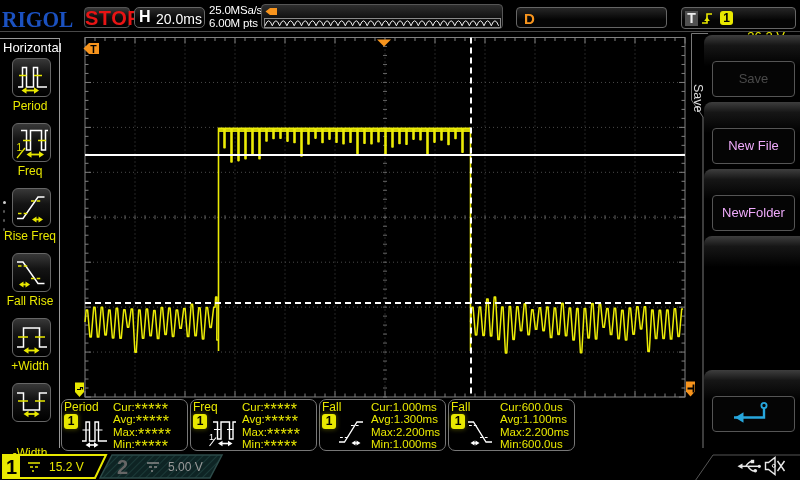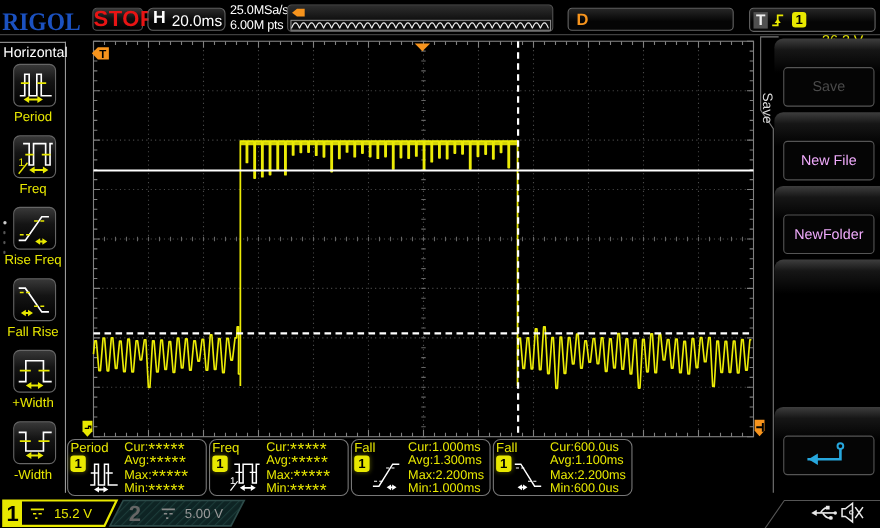--- a/index.html
+++ b/index.html
@@ -129,21 +129,21 @@
 <path d="M14,31.5H23" stroke="#e8e800" stroke-width="1.8"></path>
         <path d="M10.5,31.5l5,-3.2v6.4zM26.5,31.5l-5,-3.2v6.4z" fill="#e8e800"></path>
       </svg></div>
 <div class="llabel" style="top:359px">+Width</div>
     <div class="lbtn" style="top:383px"><svg width="38" height="38" viewBox="0 0 38 38">
         <path d="M4,9H10.5V26H26.5V9H34" stroke="#fff" stroke-width="1.5" fill="none"></path>
 <path d="M5,17h10M22,17h10" stroke="#e8e800" stroke-width="1.5"></path>
 <path d="M14,30H23" stroke="#e8e800" stroke-width="1.8"></path>
         <path d="M10.5,30l5,-3.2v6.4zM26.5,30l-5,-3.2v6.4z" fill="#e8e800"></path>
       </svg></div>
-<div class="llabel" style="top:424px">-Width</div>
+<div class="llabel" style="top:446px">-Width</div>
     <div style="position:absolute;left:2.5px;top:201px;width:3px;height:3px;border-radius:50%;background:#ccc"></div>
     <div style="position:absolute;left:2.75px;top:210px;width:2.5px;height:2.5px;border-radius:50%;background:#555"></div>
     <div style="position:absolute;left:2.75px;top:219px;width:2.5px;height:2.5px;border-radius:50%;background:#555"></div>
     <div style="position:absolute;left:2.75px;top:228px;width:2.5px;height:2.5px;border-radius:50%;background:#555"></div>
 <svg id="plotsvg" style="position:absolute;left:60px;top:30px" width="648" height="375" viewBox="0 0 648 375">
 <path d="M75,7.5L75,367M125,7.5L125,367M175,7.5L175,367M225,7.5L225,367M275,7.5L275,367M375,7.5L375,367M425,7.5L425,367M475,7.5L475,367M525,7.5L525,367M575,7.5L575,367M25,52.4375L625,52.4375M25,97.375L625,97.375M25,142.312L625,142.312M25,232.188L625,232.188M25,277.125L625,277.125M25,322.062L625,322.062" stroke="#4a4a4a" stroke-width="1" stroke-dasharray="1 3" fill="none"></path>
 <path d="M325,7.5L325,367M25,187.25L625,187.25" stroke="#4e4e4e" stroke-width="1" stroke-dasharray="1 3" fill="none"></path>
 <path d="M323,7.5l4,0M323,16.4875l4,0M323,25.475l4,0M323,34.4625l4,0M323,43.45l4,0M323,52.4375l4,0M323,61.425l4,0M323,70.4125l4,0M323,79.4l4,0M323,88.3875l4,0M323,97.375l4,0M323,106.362l4,0M323,115.35l4,0M323,124.338l4,0M323,133.325l4,0M323,142.313l4,0M323,151.3l4,0M323,160.288l4,0M323,169.275l4,0M323,178.263l4,0M323,187.25l4,0M323,196.238l4,0M323,205.225l4,0M323,214.213l4,0M323,223.2l4,0M323,232.188l4,0M323,241.175l4,0M323,250.163l4,0M323,259.15l4,0M323,268.138l4,0M323,277.125l4,0M323,286.113l4,0M323,295.1l4,0M323,304.088l4,0M323,313.075l4,0M323,322.063l4,0M323,331.05l4,0M323,340.038l4,0M323,349.025l4,0M323,358.013l4,0M323,367l4,0M25,185.25l0,4M35,185.25l0,4M45,185.25l0,4M55,185.25l0,4M65,185.25l0,4M75,185.25l0,4M85,185.25l0,4M95,185.25l0,4M105,185.25l0,4M115,185.25l0,4M125,185.25l0,4M135,185.25l0,4M145,185.25l0,4M155,185.25l0,4M165,185.25l0,4M175,185.25l0,4M185,185.25l0,4M195,185.25l0,4M205,185.25l0,4M215,185.25l0,4M225,185.25l0,4M235,185.25l0,4M245,185.25l0,4M255,185.25l0,4M265,185.25l0,4M275,185.25l0,4M285,185.25l0,4M295,185.25l0,4M305,185.25l0,4M315,185.25l0,4M325,185.25l0,4M335,185.25l0,4M345,185.25l0,4M355,185.25l0,4M365,185.25l0,4M375,185.25l0,4M385,185.25l0,4M395,185.25l0,4M405,185.25l0,4M415,185.25l0,4M425,185.25l0,4M435,185.25l0,4M445,185.25l0,4M455,185.25l0,4M465,185.25l0,4M475,185.25l0,4M485,185.25l0,4M495,185.25l0,4M505,185.25l0,4M515,185.25l0,4M525,185.25l0,4M535,185.25l0,4M545,185.25l0,4M555,185.25l0,4M565,185.25l0,4M575,185.25l0,4M585,185.25l0,4M595,185.25l0,4M605,185.25l0,4M615,185.25l0,4M625,185.25l0,4" stroke="#666" stroke-width="1" fill="none"></path>
 <rect x="25" y="7.5" width="600" height="359.5" stroke="#808080" stroke-width="1" fill="none"></rect>
 <path d="M25,7.5l0,6M25,367l0,-6M35,7.5l0,3.5M35,367l0,-3.5M45,7.5l0,3.5M45,367l0,-3.5M55,7.5l0,3.5M55,367l0,-3.5M65,7.5l0,3.5M65,367l0,-3.5M75,7.5l0,6M75,367l0,-6M85,7.5l0,3.5M85,367l0,-3.5M95,7.5l0,3.5M95,367l0,-3.5M105,7.5l0,3.5M105,367l0,-3.5M115,7.5l0,3.5M115,367l0,-3.5M125,7.5l0,6M125,367l0,-6M135,7.5l0,3.5M135,367l0,-3.5M145,7.5l0,3.5M145,367l0,-3.5M155,7.5l0,3.5M155,367l0,-3.5M165,7.5l0,3.5M165,367l0,-3.5M175,7.5l0,6M175,367l0,-6M185,7.5l0,3.5M185,367l0,-3.5M195,7.5l0,3.5M195,367l0,-3.5M205,7.5l0,3.5M205,367l0,-3.5M215,7.5l0,3.5M215,367l0,-3.5M225,7.5l0,6M225,367l0,-6M235,7.5l0,3.5M235,367l0,-3.5M245,7.5l0,3.5M245,367l0,-3.5M255,7.5l0,3.5M255,367l0,-3.5M265,7.5l0,3.5M265,367l0,-3.5M275,7.5l0,6M275,367l0,-6M285,7.5l0,3.5M285,367l0,-3.5M295,7.5l0,3.5M295,367l0,-3.5M305,7.5l0,3.5M305,367l0,-3.5M315,7.5l0,3.5M315,367l0,-3.5M325,7.5l0,6M325,367l0,-6M335,7.5l0,3.5M335,367l0,-3.5M345,7.5l0,3.5M345,367l0,-3.5M355,7.5l0,3.5M355,367l0,-3.5M365,7.5l0,3.5M365,367l0,-3.5M375,7.5l0,6M375,367l0,-6M385,7.5l0,3.5M385,367l0,-3.5M395,7.5l0,3.5M395,367l0,-3.5M405,7.5l0,3.5M405,367l0,-3.5M415,7.5l0,3.5M415,367l0,-3.5M425,7.5l0,6M425,367l0,-6M435,7.5l0,3.5M435,367l0,-3.5M445,7.5l0,3.5M445,367l0,-3.5M455,7.5l0,3.5M455,367l0,-3.5M465,7.5l0,3.5M465,367l0,-3.5M475,7.5l0,6M475,367l0,-6M485,7.5l0,3.5M485,367l0,-3.5M495,7.5l0,3.5M495,367l0,-3.5M505,7.5l0,3.5M505,367l0,-3.5M515,7.5l0,3.5M515,367l0,-3.5M525,7.5l0,6M525,367l0,-6M535,7.5l0,3.5M535,367l0,-3.5M545,7.5l0,3.5M545,367l0,-3.5M555,7.5l0,3.5M555,367l0,-3.5M565,7.5l0,3.5M565,367l0,-3.5M575,7.5l0,6M575,367l0,-6M585,7.5l0,3.5M585,367l0,-3.5M595,7.5l0,3.5M595,367l0,-3.5M605,7.5l0,3.5M605,367l0,-3.5M615,7.5l0,3.5M615,367l0,-3.5M625,7.5l0,6M625,367l0,-6M25,7.5l6,0M625,7.5l-6,0M25,16.4875l3.5,0M625,16.4875l-3.5,0M25,25.475l3.5,0M625,25.475l-3.5,0M25,34.4625l3.5,0M625,34.4625l-3.5,0M25,43.45l3.5,0M625,43.45l-3.5,0M25,52.4375l6,0M625,52.4375l-6,0M25,61.425l3.5,0M625,61.425l-3.5,0M25,70.4125l3.5,0M625,70.4125l-3.5,0M25,79.4l3.5,0M625,79.4l-3.5,0M25,88.3875l3.5,0M625,88.3875l-3.5,0M25,97.375l6,0M625,97.375l-6,0M25,106.362l3.5,0M625,106.362l-3.5,0M25,115.35l3.5,0M625,115.35l-3.5,0M25,124.338l3.5,0M625,124.338l-3.5,0M25,133.325l3.5,0M625,133.325l-3.5,0M25,142.313l6,0M625,142.313l-6,0M25,151.3l3.5,0M625,151.3l-3.5,0M25,160.288l3.5,0M625,160.288l-3.5,0M25,169.275l3.5,0M625,169.275l-3.5,0M25,178.263l3.5,0M625,178.263l-3.5,0M25,187.25l6,0M625,187.25l-6,0M25,196.238l3.5,0M625,196.238l-3.5,0M25,205.225l3.5,0M625,205.225l-3.5,0M25,214.213l3.5,0M625,214.213l-3.5,0M25,223.2l3.5,0M625,223.2l-3.5,0M25,232.188l6,0M625,232.188l-6,0M25,241.175l3.5,0M625,241.175l-3.5,0M25,250.163l3.5,0M625,250.163l-3.5,0M25,259.15l3.5,0M625,259.15l-3.5,0M25,268.138l3.5,0M625,268.138l-3.5,0M25,277.125l6,0M625,277.125l-6,0M25,286.113l3.5,0M625,286.113l-3.5,0M25,295.1l3.5,0M625,295.1l-3.5,0M25,304.088l3.5,0M625,304.088l-3.5,0M25,313.075l3.5,0M625,313.075l-3.5,0M25,322.063l6,0M625,322.063l-6,0M25,331.05l3.5,0M625,331.05l-3.5,0M25,340.038l3.5,0M625,340.038l-3.5,0M25,349.025l3.5,0M625,349.025l-3.5,0M25,358.013l3.5,0M625,358.013l-3.5,0M25,367l6,0M625,367l-6,0" stroke="#808080" stroke-width="1" fill="none"></path>

